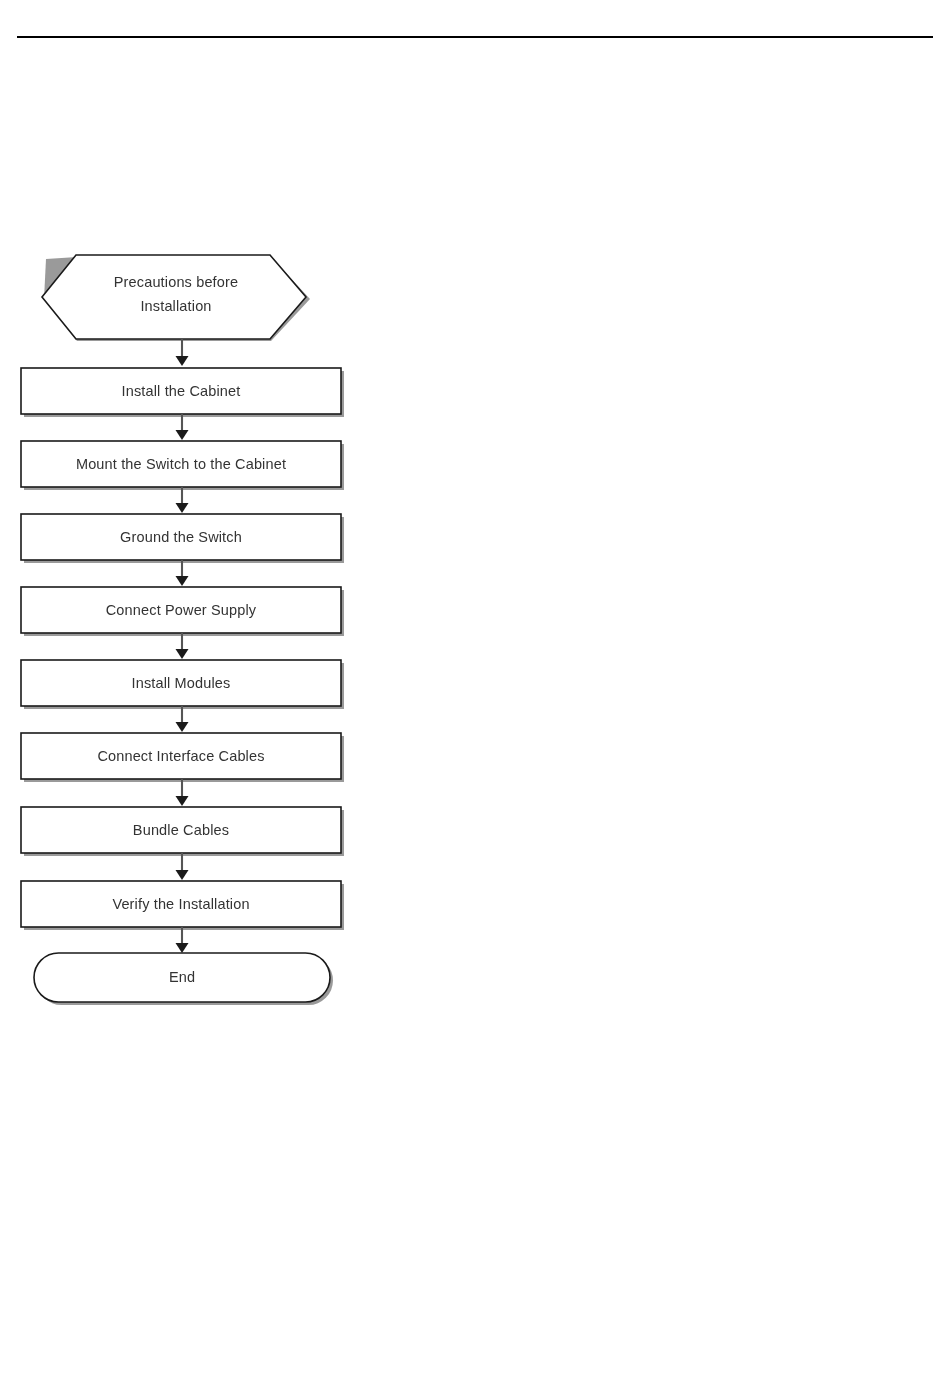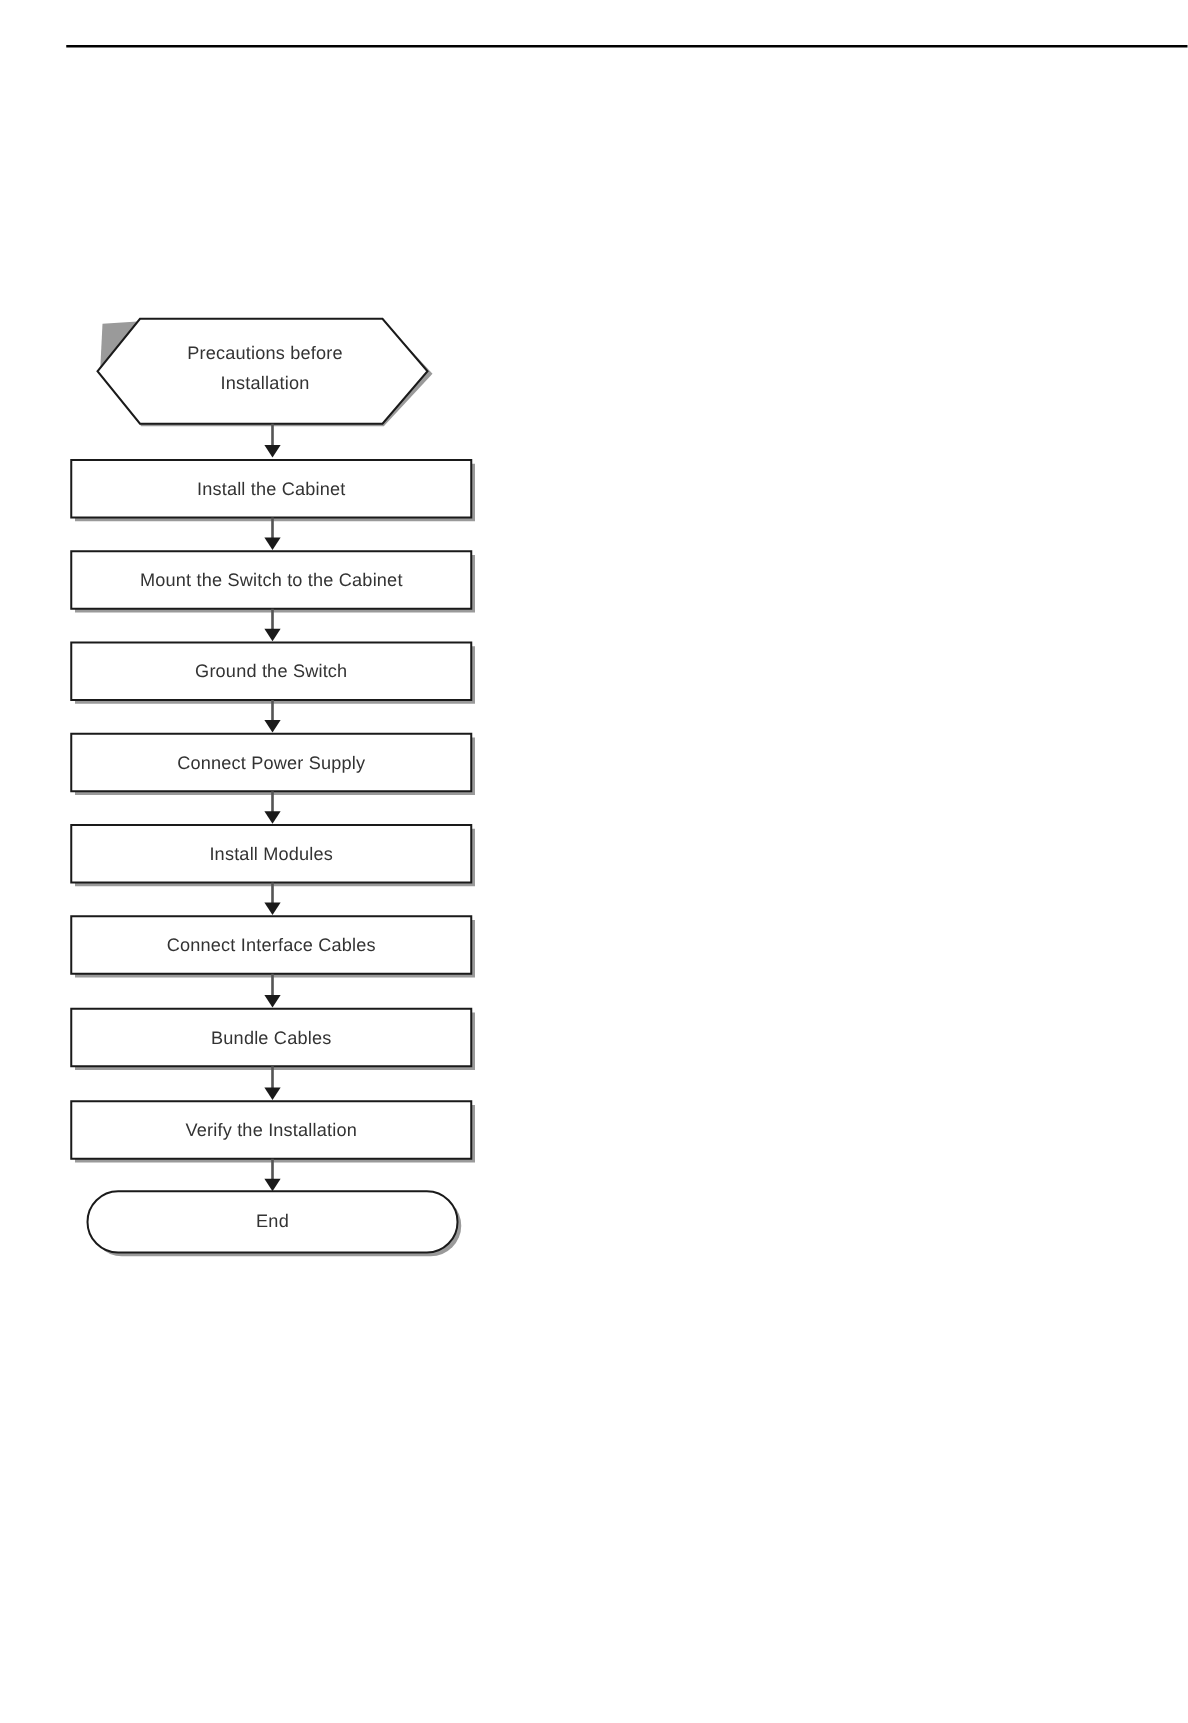--- a/index.html
+++ b/index.html
@@ -12,21 +12,20 @@
     width: 950px;
     height: 1378px;
     position: relative;
     font-family: "Liberation Sans", sans-serif;
     overflow: hidden;
   }
   .page {
     position: absolute;
     inset: 0;
     background: #ffffff;
-    margin-left: 36px;
   }
 
   
   .header-rule {
     position: absolute;
     left: 17px;
     top: 36px;
     width: 916px;
     height: 0;
     border-top: 2.2px solid #000000;

